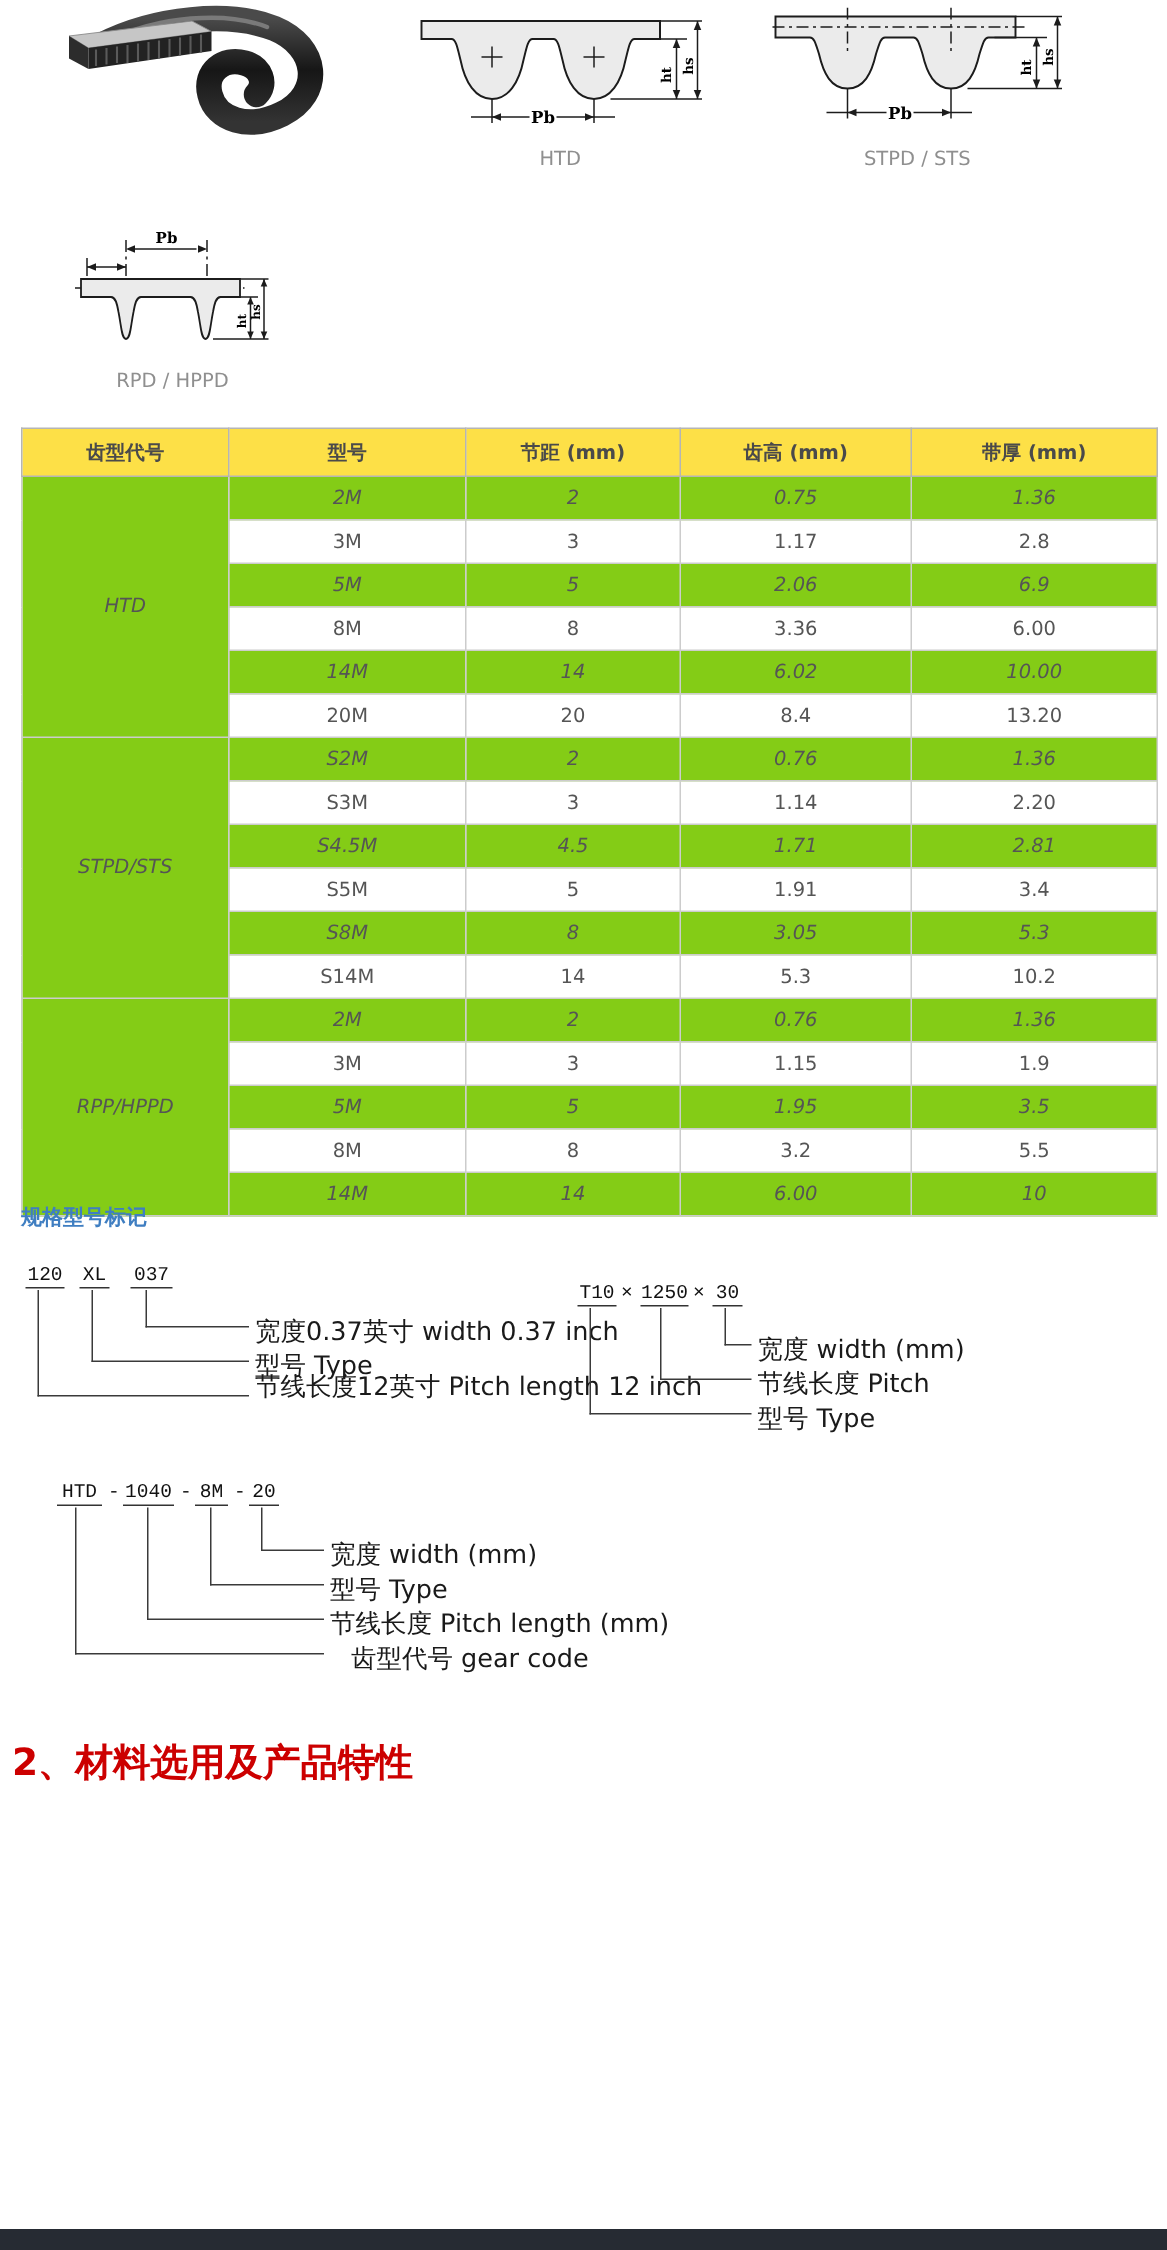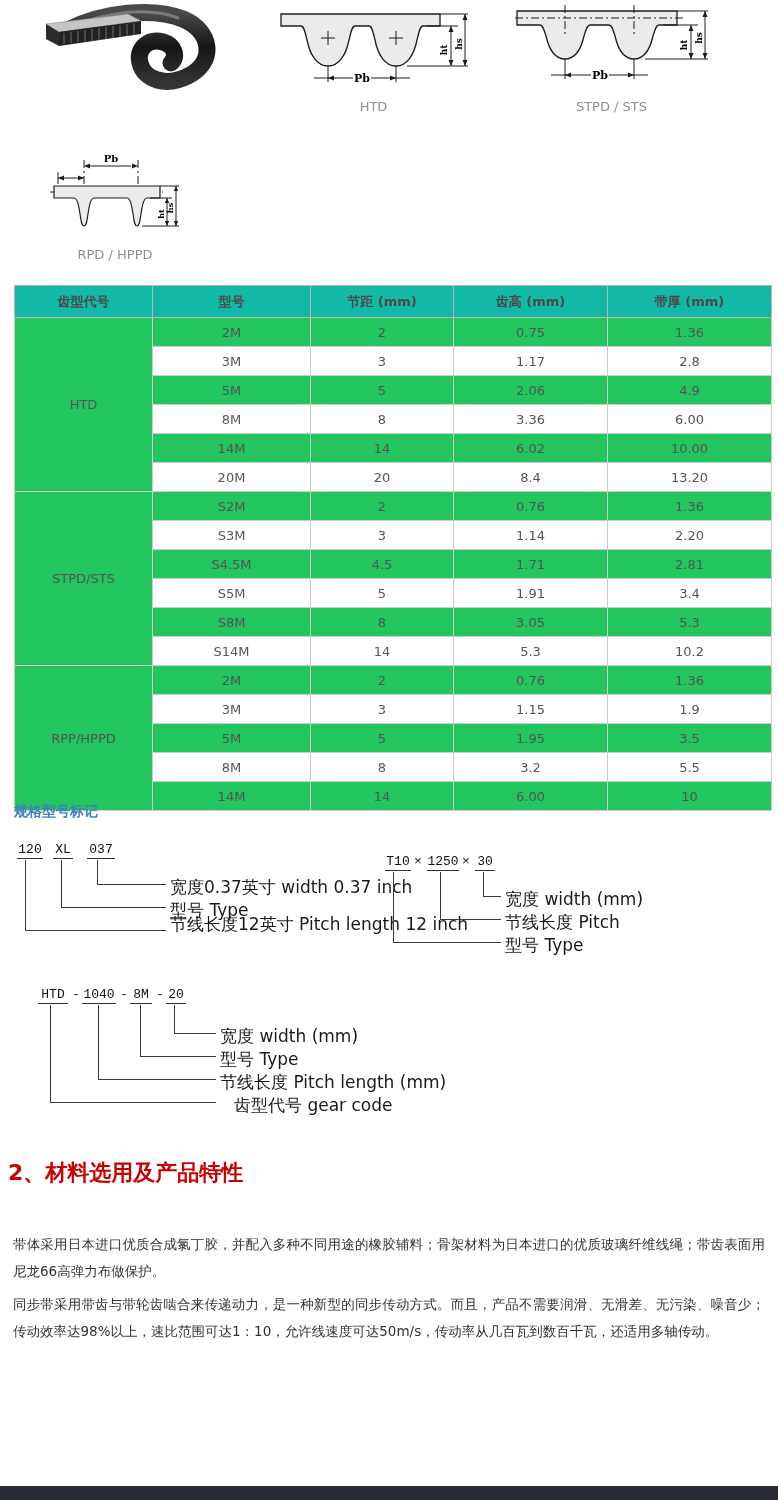--- a/index.html
+++ b/index.html
@@ -5,39 +5,39 @@
   html,body{margin:0;padding:0;background:#fff;}
   .page{position:relative;width:778px;height:1500px;background:#fff;overflow:hidden;
         font-family:"DejaVu Sans","Liberation Sans",sans-serif;color:#333;}
   .abs{position:absolute;}
 
   
   .diagram-caption{position:absolute;text-align:center;font-size:13px;color:#8f8f8f;}
 
   
   table.spec{border-collapse:collapse;table-layout:fixed;width:757px;font-size:13px;color:#555;}
-  table.spec th{background:#14b8a6;color:#4a4a4a;font-weight:bold;height:29px;
+  table.spec th{background:#fde047;color:#4a4a4a;font-weight:bold;height:29px;
                 border:1px solid #b5b5b5;text-align:center;font-size:13px;}
   table.spec td{border:1px solid #ccc;height:26px;text-align:center;background:#fff;}
-  table.spec tr.alt td{background:#22c55e;}
+  table.spec tr.alt td{background:#84cc16;font-style:italic;}
   table.spec td.group-cell{background:#fdfdfd;color:#555;}
 
   
   .mark-title{position:absolute;font-size:14px;font-weight:bold;color:#3f7ec1;}
   .notation{position:absolute;}
   .tok{position:absolute;top:4px;text-align:center;border-bottom:1px solid #333;
        font-family:"Liberation Mono","DejaVu Sans Mono",monospace;font-size:13px;color:#111;
        padding-bottom:1px;}
   .sep{position:absolute;top:4px;font-family:"Liberation Mono","DejaVu Sans Mono",monospace;
        font-size:13px;color:#111;}
   .conn{position:absolute;border-left:1px solid #3a3a3a;border-bottom:1px solid #3a3a3a;}
   .mark-label{position:absolute;font-size:17px;color:#1a1a1a;white-space:nowrap;}
 
   
-  .section-heading{position:absolute;font-size:22px;font-weight:bold;color:#cc0000;
+  .section-heading{position:absolute;font-size:25px;font-weight:bold;color:#cc0000;
                    font-family:"DejaVu Sans","Liberation Sans",sans-serif;}
   .para{position:absolute;left:13px;width:752px;font-size:13.5px;line-height:27px;
         color:#333;text-align:justify;}
 
   .footer-bar{position:absolute;left:0;top:1486px;width:778px;height:14px;background:#262b33;}
 
   svg text{font-family:"DejaVu Serif","Liberation Serif",serif;}
 </style>
 </head>
 <body>
@@ -194,21 +194,21 @@
         <tr>
           <td>3M</td>
           <td>3</td>
           <td>1.17</td>
           <td>2.8</td>
         </tr>
         <tr class="alt">
           <td>5M</td>
           <td>5</td>
           <td>2.06</td>
-          <td>4.9</td>
+          <td>6.9</td>
         </tr>
         <tr>
           <td>8M</td>
           <td>8</td>
           <td>3.36</td>
           <td>6.00</td>
         </tr>
         <tr class="alt">
           <td>14M</td>
           <td>14</td>
@@ -332,17 +332,15 @@
     <div class="conn" style="left:110px;top:22px;width:75px;height:51px;"></div>
     <div class="conn" style="left:68px;top:22px;width:117px;height:74px;"></div>
     <div class="conn" style="left:20px;top:22px;width:165px;height:97px;"></div>
     <span class="mark-label" style="left:190px;top:42px;">宽度 width (mm)</span>
     <span class="mark-label" style="left:190px;top:65px;">型号 Type</span>
     <span class="mark-label" style="left:190px;top:88px;">节线长度 Pitch length (mm)</span>
     <span class="mark-label" style="left:204px;top:111px;">齿型代号 gear code</span>
   </div>
 
   <div class="section-heading" style="left:8px;top:1158px;">2、材料选用及产品特性</div>
-  <p class="para" style="top:1217px;">带体采用日本进口优质合成氯丁胶，并配入多种不同用途的橡胶辅料；骨架材料为日本进口的优质玻璃纤维线绳；带齿表面用尼龙66高弹力布做保护。</p>
-  <p class="para" style="top:1277px;">同步带采用带齿与带轮齿啮合来传递动力，是一种新型的同步传动方式。而且，产品不需要润滑、无滑差、无污染、噪音少；传动效率达98%以上，速比范围可达1：10，允许线速度可达50m/s，传动率从几百瓦到数百千瓦，还适用多轴传动。</p>
 
   <div class="footer-bar"></div>
 </div>
 
 </body></html>

